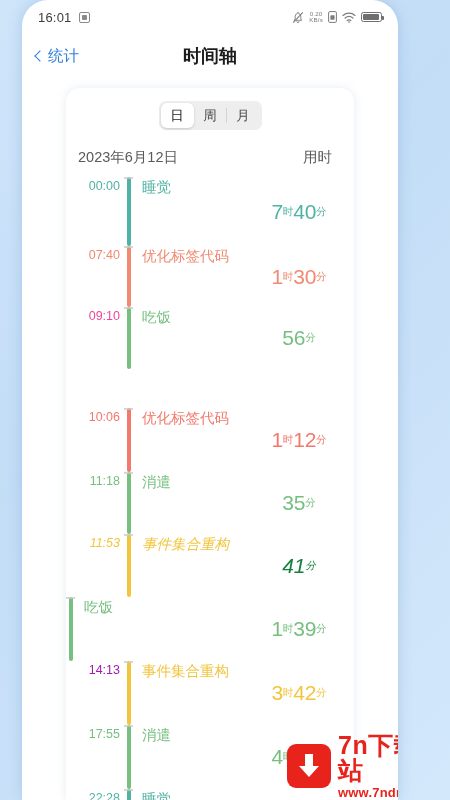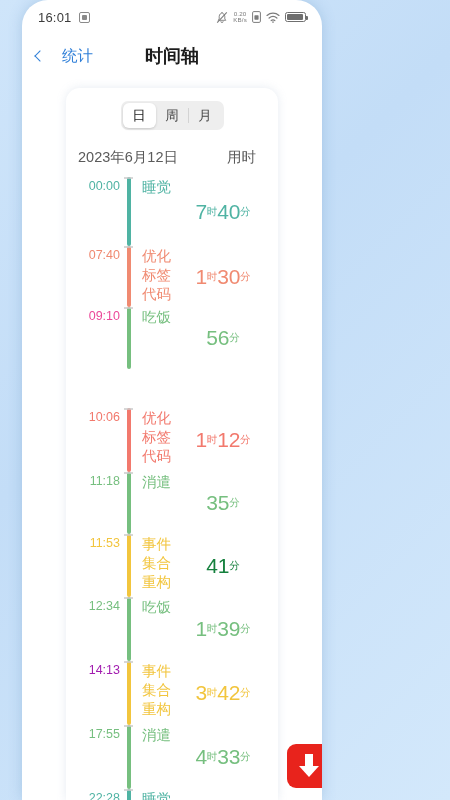--- a/index.html
+++ b/index.html
@@ -10,21 +10,21 @@
   }
   body {
     background:linear-gradient(135deg,#cfe5fa 0%,#c3ddf7 40%,#d3e8fb 100%);
     position:relative;
   }
 
   
   #phone {
     position:absolute;
     left:22px; top:0px;
-    width:300px; height:800px;
+    width:376px; height:800px;
     background:#ffffff;
     border-radius:26px 26px 0 0;
     box-shadow:0 0 14px rgba(90,140,190,.30);
     overflow:hidden;
   }
 
   
   #statusbar {
     height:34px;
     display:flex; align-items:center;
@@ -56,21 +56,21 @@
     content:""; position:absolute; right:-3px; top:3px;
     width:1.7px; height:4px; background:#6f6f6f; border-radius:0 1px 1px 0;
   }
   #battery i { display:block; height:100%; background:#6f6f6f; border-radius:1px; }
 
   
   #navbar {
     height:44px; position:relative;
     display:flex; align-items:center; padding:0 14px;
   }
-  #backlink { display:flex; align-items:center; gap:17px; color:#2f7fd8; cursor:pointer; }
+  #backlink { display:flex; align-items:center; gap:3px; color:#2f7fd8; cursor:pointer; }
   #backlink .chev {
     width:8px; height:8px; border-left:1.9px solid #2f7fd8; border-bottom:1.9px solid #2f7fd8;
     transform:rotate(45deg); margin-right:1px;
   }
   #back-label { font-size:15.5px; color:#2f7fd8; }
   #nav-title {
     position:absolute; left:0; right:0; text-align:center;
     font-size:18px; font-weight:bold; color:#1c1c1c; pointer-events:none;
   }
 
@@ -282,34 +282,33 @@
           <div class="barcol">
             <div class="bar" style="background: rgb(118, 191, 127);"></div>
             <div class="tick"></div>
           </div>
           <div class="labelcol" style="color: rgb(118, 191, 127);">消遣</div>
           <div class="durcol" style="color: rgb(118, 191, 127);">
             <span class="dur-num">35</span>
             <span class="dur-unit">分</span>
           </div>
         </div>
-        <div class="row" style="height: 63px;">
+        <div class="row" style="height: 63px; font-style: italic;">
           <div class="timecol" style="color: rgb(242, 197, 61);">11:53</div>
           <div class="barcol">
             <div class="bar" style="background: rgb(242, 197, 61);"></div>
             <div class="tick"></div>
           </div>
           <div class="labelcol" style="color: rgb(242, 197, 61);">事件集合重构</div>
           <div class="durcol" style="color: #15803d;">
             <span class="dur-num">41</span>
             <span class="dur-unit">分</span>
           </div>
         </div>
         <div class="row" style="height: 64px;">
-          <div class="timecol" style="color: rgb(118, 191, 127);">12:34</div>
           <div class="barcol">
             <div class="bar" style="background: rgb(118, 191, 127);"></div>
             <div class="tick"></div>
           </div>
           <div class="labelcol" style="color: rgb(118, 191, 127);">吃饭</div>
           <div class="durcol" style="color: rgb(118, 191, 127);">
             <span class="dur-num">1</span>
             <span class="dur-unit">时</span>
             <span class="dur-num">39</span>
             <span class="dur-unit">分</span>

